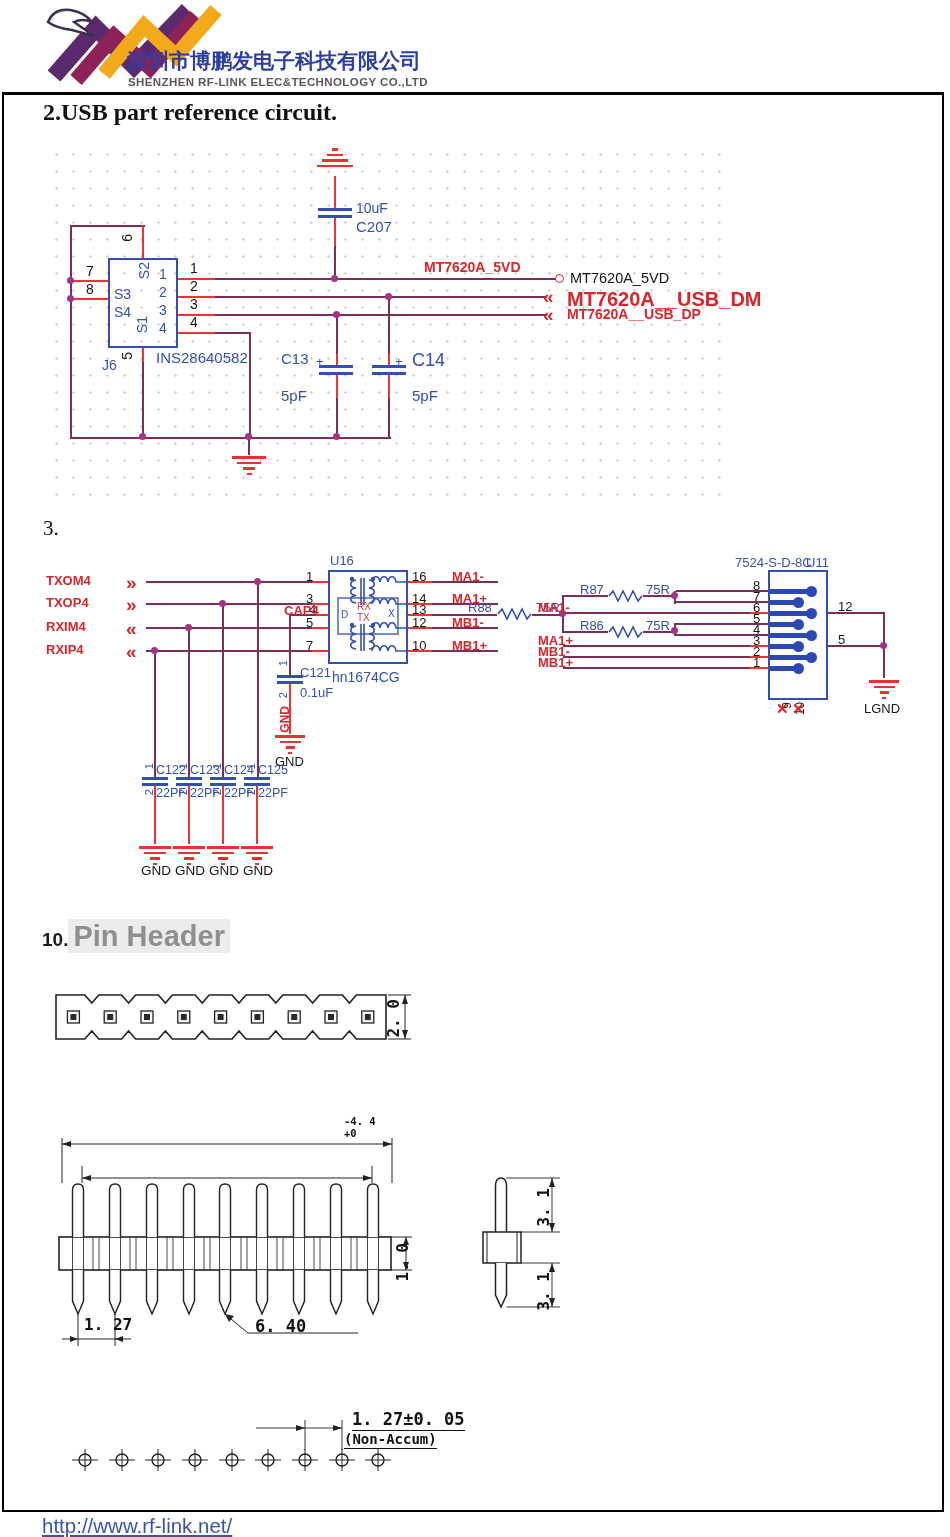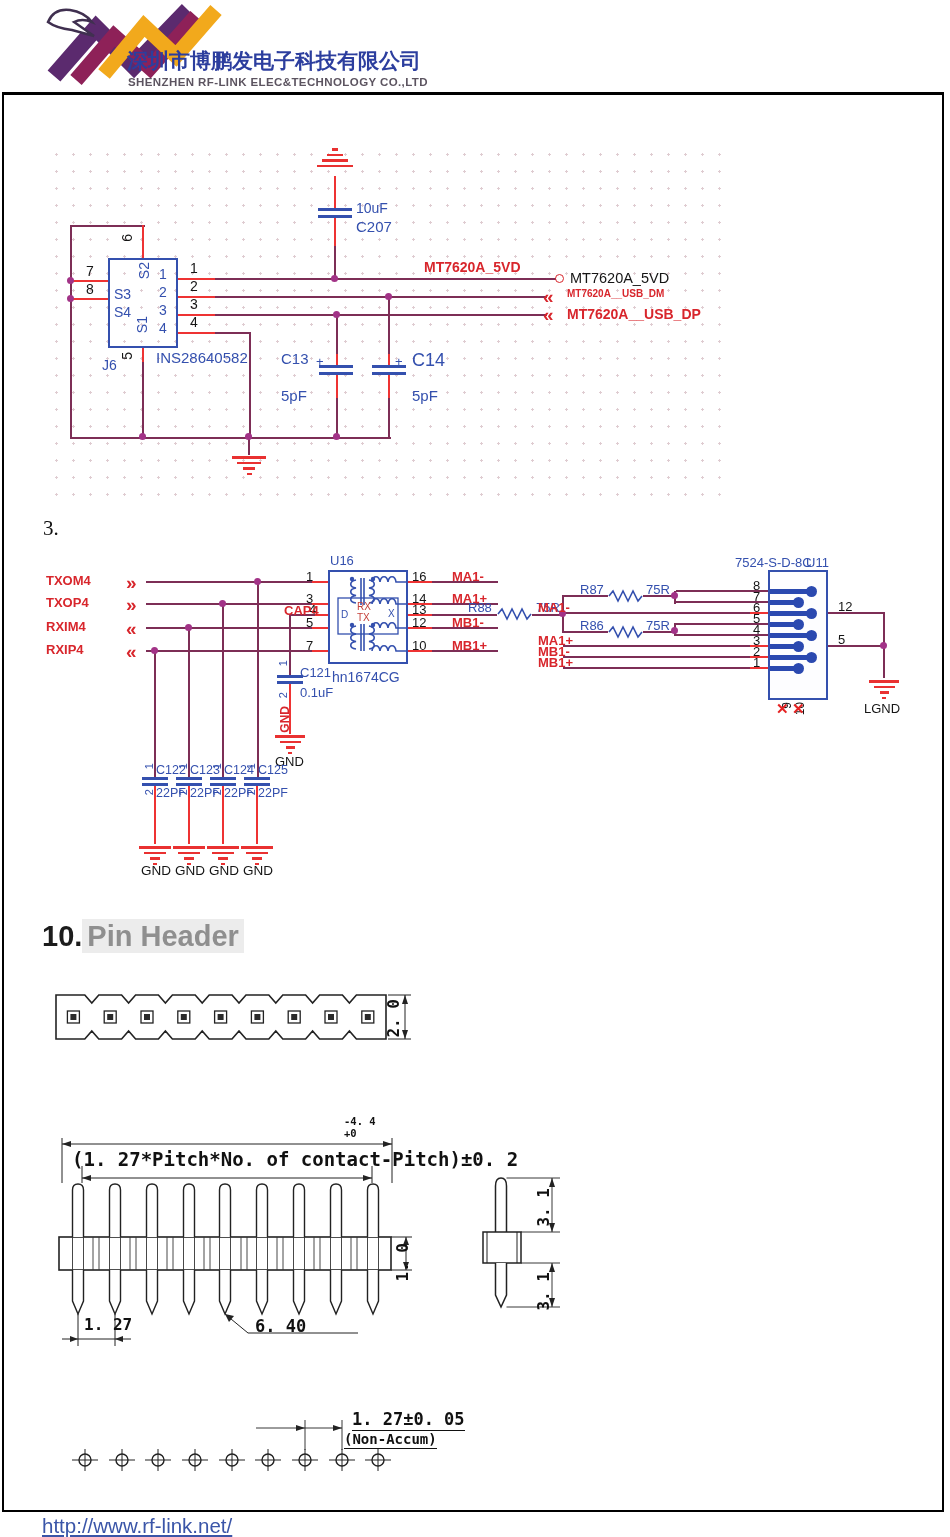--- a/index.html
+++ b/index.html
@@ -19,21 +19,21 @@
 .cbox{position:absolute;border:2px solid #3450ae}
 .usb-h{font-family:"Liberation Serif",serif;font-weight:bold;font-size:24px}
 .sec3{font-family:"Liberation Serif",serif;font-size:21px}
 .grid{position:absolute;left:48px;top:146px;width:684px;height:358px;
  background-image:radial-gradient(circle,#dfccd1 1.2px,transparent 1.4px);background-size:17px 17px}
 .port-circ{position:absolute;width:9px;height:9px;border:1.8px solid #d8262c;border-radius:50%}
 .chev{position:absolute;color:#d8262c;font-weight:bold;font-size:19px;line-height:1}
 .dim{position:absolute;font-family:"DejaVu Sans Mono",monospace;font-weight:bold;color:#111;font-size:16px;white-space:nowrap;line-height:1}
 .dim.ul{border-bottom:1.6px solid #111;padding-bottom:2px}
 .tol{position:absolute;display:inline-flex;flex-direction:column;font-family:"DejaVu Sans Mono",monospace;font-weight:bold;color:#111;font-size:10.5px;line-height:1.1}
-.h10 b{font-size:29px;font-weight:bold;color:#1c1c1c}
+.h10 b{font-size:19px;font-weight:bold;color:#1c1c1c}
 .h10 span{font-size:29px;font-weight:bold;color:#8f8f8f;background:#ececec;padding:1px 5px}
 .bar{position:absolute;left:0;height:5px;background:#2b49b0}
 .bdot{position:absolute;width:11px;height:11px;border-radius:50%;background:#2b49b0}
 .xmark{position:absolute;color:#e52222;font-weight:bold;font-size:15px}
 a.flink{position:absolute;color:#3a55a8;font-size:20.5px;text-decoration:underline}
 svg{position:absolute;overflow:visible}
 </style>
 </head>
 <body>
 
@@ -45,20 +45,21 @@
     <polyline points="38,78 76,34 112,66 158,14" stroke="#8e2158" stroke-width="15" fill="none"></polyline>
     <polyline points="66,72 106,24 138,54 178,8" stroke="#f2a91c" stroke-width="15" fill="none"></polyline>
     <path d="M10,20 Q16,6 32,8 Q46,10 54,20 Q44,16 36,20 L56,34 L34,28 Q18,26 10,20 Z" fill="#fff" stroke="#403050" stroke-width="2.5"></path>
   </svg>
   <span class="lbl" style="left:127px;top:50px;font-size:21px;font-weight:bold;color:#2c3e9e">深圳市博鹏发电子科技有限公司</span>
   <span class="lbl" style="left:128px;top:77px;font-size:11.5px;font-weight:bold;color:#5c5460;letter-spacing:.4px">SHENZHEN RF-LINK ELEC&amp;TECHNOLOGY CO.,LTD</span>
 </div>
 
 <div style="position:absolute;left:2px;top:92px;width:942px;height:1420px;border:2px solid #000;border-top-width:3px"></div>
 
+<h1 class="lbl usb-h" style="left:43px;top:100px">2.USB part reference circuit.</h1>
 
 <div>
   <div class="grid"></div>
 
   <div>
     <b class="w wh" style="left:71px;top:225px;width:74px"></b>
     <b class="w wv" style="left:70px;top:225px;height:213px"></b>
     <b class="w wh" style="left:70px;top:437px;width:321px"></b>
     <b class="w wv" style="left:142px;top:362px;height:76px"></b>
     <b class="w wh" style="left:215px;top:332px;width:36px"></b>
@@ -134,21 +135,21 @@
   <span class="lbl blk" style="left:190px;top:297px;font-size:14px">3</span>
   <span class="lbl blk" style="left:190px;top:315px;font-size:14px">4</span>
   <span class="lbl blk vt" style="left:120px;top:352px;font-size:14px">5</span>
   <span class="lbl blue" style="left:102px;top:358px;font-size:14px">J6</span>
   <span class="lbl blue" style="left:156px;top:350px;font-size:15px">INS28640582</span>
 
   <span class="lbl red" style="left:424px;top:260px;font-size:14px">MT7620A_5VD</span>
   <i class="port-circ" style="left:555px;top:274px"></i>
   <span class="lbl blk" style="left:570px;top:271px;font-size:14.5px">MT7620A_5VD</span>
   <span class="chev" style="left:543px;top:287px">«</span>
-  <span class="lbl red" style="left:567px;top:289px;font-size:10px">MT7620A__USB_DM</span>
+  <span class="lbl red" style="left:567px;top:289px;font-size:20px">MT7620A__USB_DM</span>
   <span class="chev" style="left:543px;top:305px">«</span>
   <span class="lbl red" style="left:567px;top:307px;font-size:14px">MT7620A__USB_DP</span>
 
   <b class="plate" style="left:319px;top:365px;width:34px"></b>
   <b class="plate" style="left:319px;top:372px;width:34px"></b>
   <b class="plate" style="left:372px;top:365px;width:34px"></b>
   <b class="plate" style="left:372px;top:372px;width:34px"></b>
   <span class="lbl blue" style="left:281px;top:351px;font-size:15px">C13</span>
   <span class="lbl blue" style="left:316px;top:355px">+</span>
   <span class="lbl blue" style="left:281px;top:388px;font-size:15px">5pF</span>
@@ -449,21 +450,20 @@
   </g>
   <polygon points="350,2 347,11 353,11" fill="#222"></polygon>
       <polygon points="350,46 347,37 353,37" fill="#222"></polygon>
 </svg>
 <span class="dim vt" style="left:386px;top:999px">2. 0</span>
 
 <span class="tol" style="left:344px;top:1116px">
   <span>-4. 4</span>
   <span>+0</span>
 </span>
-<span class="dim" style="left:72px;top:1150px;font-size:19px">(1. 27*Pitch*No. of contact-Pitch)±0. 2</span>
 <svg style="left:58px;top:1138px" width="360" height="45" viewBox="0 0 360 45">
   <g stroke="#222" stroke-width="1">
     <line x1="4" y1="0" x2="4" y2="45"></line>
         <line x1="334" y1="0" x2="334" y2="45"></line>
     <line x1="4" y1="6" x2="334" y2="6"></line>
     <line x1="24" y1="28" x2="24" y2="45"></line>
         <line x1="314" y1="28" x2="314" y2="45"></line>
     <line x1="24" y1="40" x2="314" y2="40"></line>
   </g>
   <polygon points="4,6 13,3 13,9" fill="#222"></polygon>

